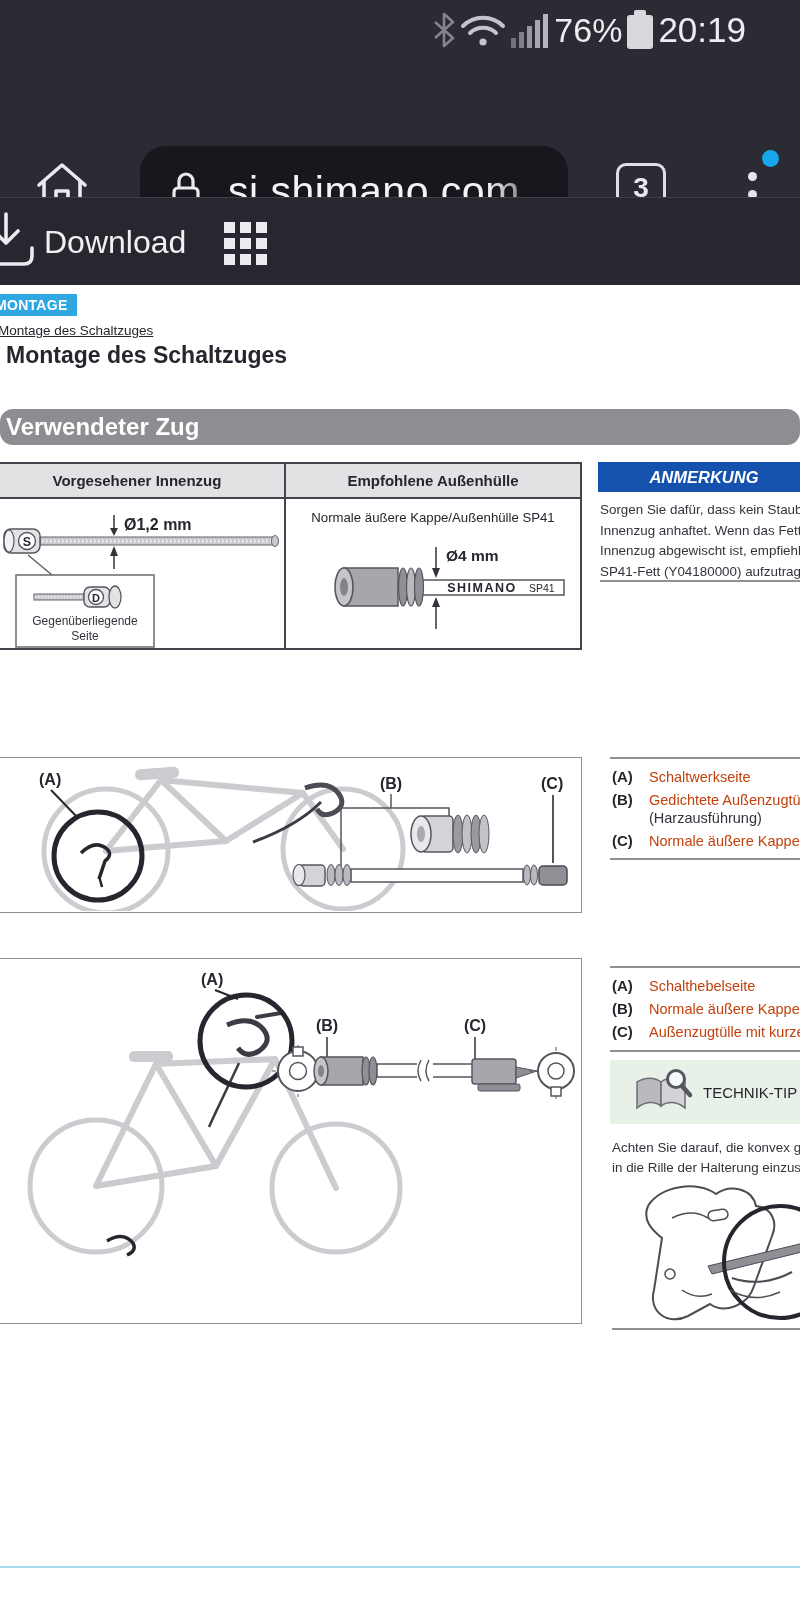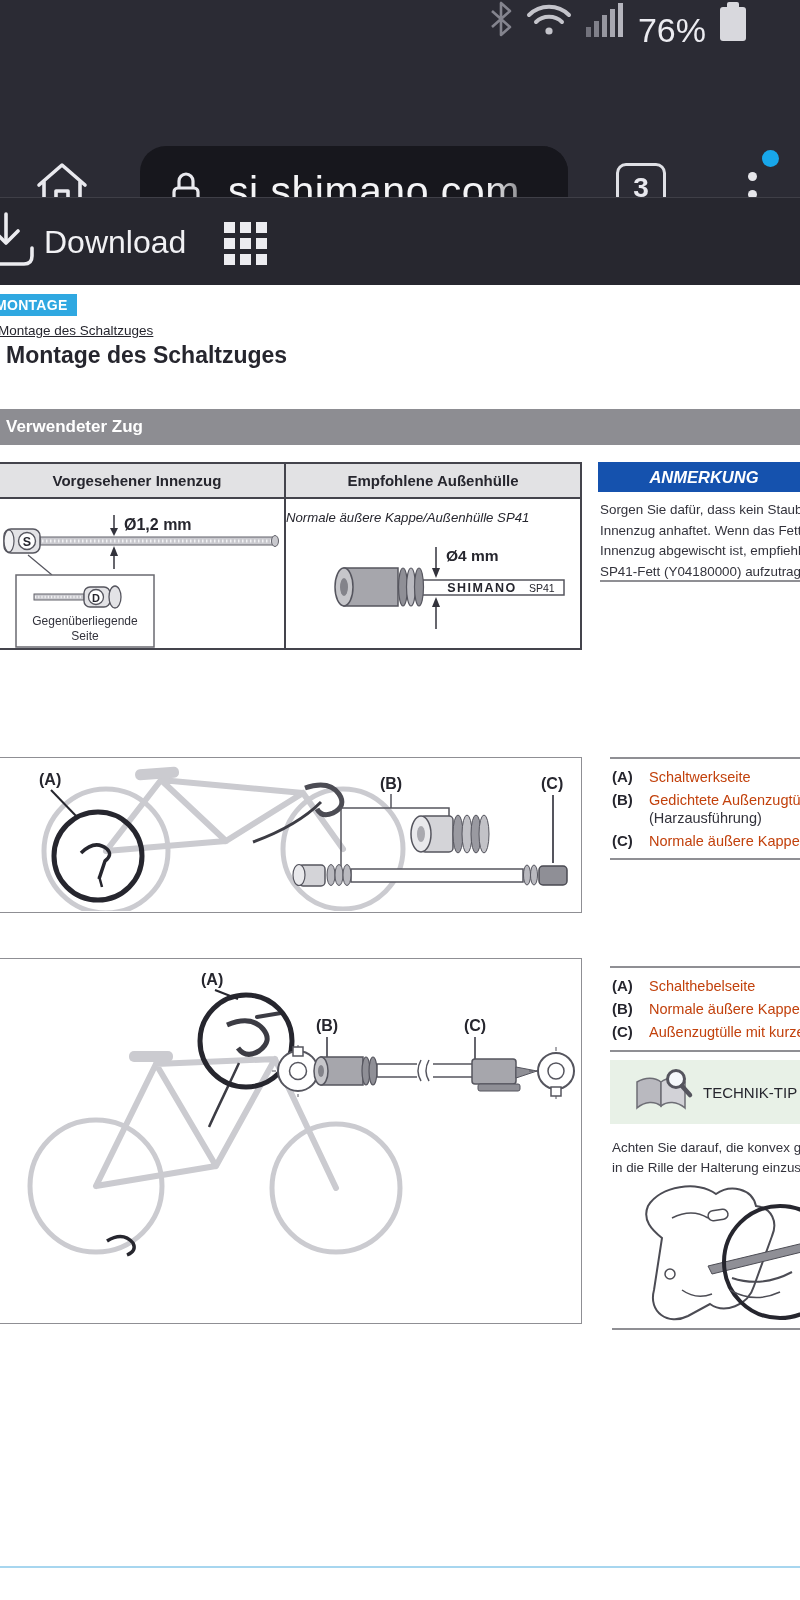--- a/index.html
+++ b/index.html
@@ -1,20 +1,20 @@
 <!DOCTYPE html>
 <html><head>
 <meta charset="utf-8">
 <style>
   html,body{margin:0;padding:0;background:#555;}
   #screen{position:relative;width:800px;height:1600px;overflow:hidden;background:#fff;
           font-family:"Liberation Sans",sans-serif;}
   
   #status-bar{position:absolute;left:0;top:0;width:800px;height:60px;background:#2b2b34;
-              display:flex;align-items:flex-start;justify-content:flex-end;gap:14px;
+              display:flex;align-items:center;justify-content:flex-end;gap:5px;
               padding-right:54px;box-sizing:border-box;color:#ececf1;}
   .st-text{font-size:34px;line-height:60px;}
   #time-text{font-size:35px;}
   .batt{position:relative;width:26px;height:42px;margin-top:2px;}
   .batt .tip{position:absolute;left:7px;top:0;width:12px;height:5px;background:#d8d8dd;border-radius:2px 2px 0 0;}
   .batt .bod{position:absolute;left:0;top:5px;width:26px;height:34px;background:#d8d8dd;border-radius:3px;}
   
   #browser-bar{position:absolute;left:0;top:60px;width:800px;height:137px;background:#2b2b34;}
   #home-btn{position:absolute;left:34px;top:100px;width:56px;height:52px;}
   #url-pill{position:absolute;left:140px;top:86px;width:428px;height:90px;border-radius:26px;
@@ -39,34 +39,34 @@
   .gsq{background:#ececf0;}
   #open-label{position:absolute;left:290px;top:26px;font-size:32px;}
   
   #page{position:absolute;left:0;top:290px;width:800px;height:1310px;background:#fff;color:#26262e;}
   #badge{position:absolute;left:-14px;top:4px;background:#2fa8e1;color:#fff;font-size:14px;
          font-weight:bold;padding:3px 9px;letter-spacing:.3px;}
   #breadcrumb{position:absolute;left:-2px;top:33px;font-size:13.5px;color:#26262e;
               text-decoration:underline;}
   #page-title{position:absolute;left:6px;top:52px;font-size:23px;font-weight:bold;margin:0;}
   .section-bar{position:absolute;left:0;width:800px;height:36px;background:#8d8d92;color:#fff;
-               font-size:17px;font-weight:bold;display:flex;align-items:center;
-               padding-left:6px;box-sizing:border-box;}
+               font-size:24px;font-weight:bold;display:flex;align-items:center;
+               padding-left:6px;box-sizing:border-box;border-radius:13px;}
   #bar1{top:119px;}
   #bar2{top:398px;}
   
   #spec-table{position:absolute;left:-12px;top:172px;width:594px;border:2px solid #44444c;
               background:#fff;box-sizing:border-box;}
   .tbl-head{display:flex;height:33px;background:#e2e2e4;border-bottom:2px solid #44444c;}
   .th{flex:1;display:flex;align-items:center;justify-content:center;font-size:15px;font-weight:bold;}
   .th + .th{border-left:2px solid #44444c;}
   .tbl-body{display:flex;height:149px;}
   .td{flex:1;position:relative;}
   .td + .td{border-left:2px solid #44444c;}
-  #casing-name{position:absolute;left:0;top:11px;width:100%;text-align:left;font-size:13.2px;font-style:italic;}
+  #casing-name{position:absolute;left:0;top:11px;width:100%;text-align:center;font-size:13.2px;}
   .cellsvg{position:absolute;left:0;top:0;}
   
   #note-head{position:absolute;left:598px;top:172px;width:212px;height:30px;background:#1552ae;
              color:#fff;display:flex;align-items:center;justify-content:center;
              font-size:16.5px;font-weight:bold;font-style:italic;}
   #note-body{position:absolute;left:600px;top:210px;}
   .note-line{font-size:13.4px;line-height:20.5px;white-space:nowrap;color:#33333c;}
   .rule{position:absolute;height:2px;background:#8f8f94;}
   
   .diagram-box{position:absolute;left:-12px;width:594px;background:#fff;border:1.5px solid #8f8f94;
@@ -109,20 +109,21 @@
       <rect x="8" y="21" width="5" height="16" fill="#80808a"></rect>
       <rect x="16" y="15" width="5" height="22" fill="#96969f"></rect>
       <rect x="24" y="9" width="5" height="28" fill="#a7a7b0"></rect>
       <rect x="32" y="3" width="5" height="34" fill="#b5b5bd"></rect>
     </svg>
     <span class="st-text">76%</span>
     <div class="batt">
         <div class="tip"></div>
         <div class="bod"></div>
       </div>
+    <span id="time-text" class="st-text">20:19</span>
   </div>
 
   <div id="browser-bar">
     <svg id="home-btn" viewBox="0 0 56 52">
       <path d="M5 25 L28 5 L51 25 M10 21 V45 H46 V21 M22 45 V31 H34 V45" fill="none" stroke="#e9e9ee" stroke-width="3.6" stroke-linejoin="round" stroke-linecap="round"></path>
     </svg>
     <div id="url-pill">
       <svg width="32" height="44" viewBox="0 0 32 44">
         <rect x="4" y="19" width="24" height="21" rx="4" fill="none" stroke="#e9e9ee" stroke-width="3.2"></rect>
         <path d="M9 19 V12 a7 7 0 0 1 14 0 V19" fill="none" stroke="#e9e9ee" stroke-width="3.2"></path>

